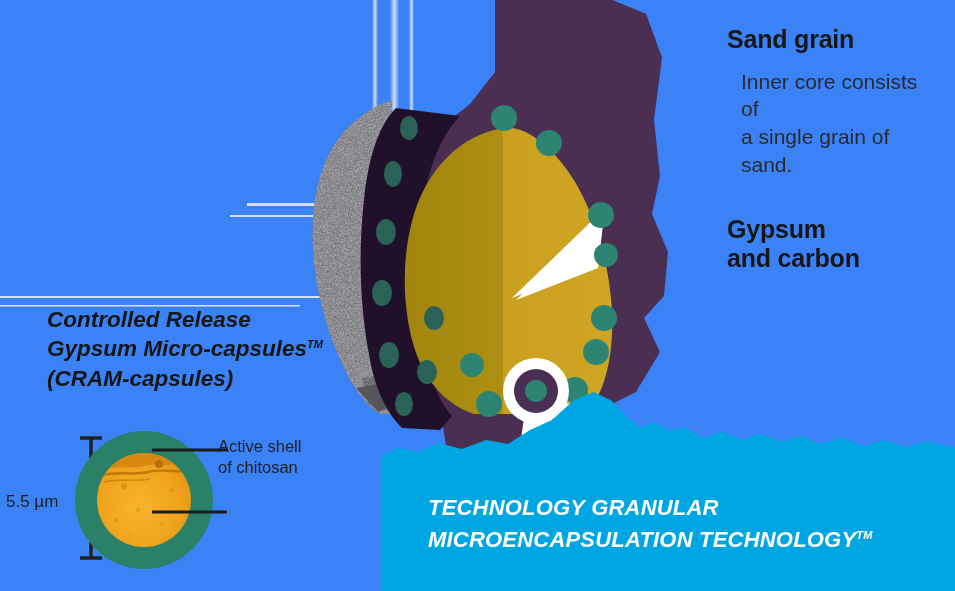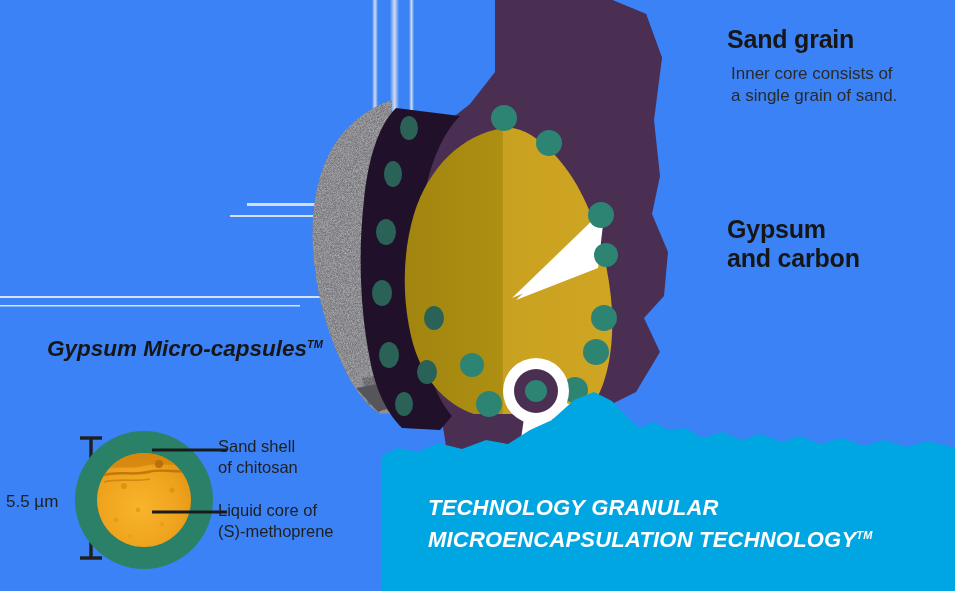--- a/index.html
+++ b/index.html
@@ -36,24 +36,24 @@
   .callout-title {
     font-size: 25px;
     font-weight: bold;
     line-height: 1.14;
     letter-spacing: -0.2px;
     color: #161616;
     margin: 0 0 9px 0;
     white-space: pre-line;
   }
   .callout-body {
-    font-size: 17px;
+    font-size: 21px;
     line-height: 1.32;
     color: #2a2a2a;
-    margin: 4px;
+    margin: 14px;
     white-space: pre-line;
   }
   #callout-sand { left: 727px; top: 25px; width: 215px; }
   #callout-gypsum { left: 727px; top: 215px; width: 205px; }
 
   
   #cram-heading {
     position: absolute;
     left: 47px;
     top: 305px;
@@ -250,21 +250,21 @@
     <h2 class="callout-title">Sand grain</h2>
     <p class="callout-body">Inner core consists of
 a single grain of sand.</p>
   </div>
 
   <div class="callout" id="callout-gypsum">
     <h2 class="callout-title">Gypsum
 and carbon</h2>
   </div>
 
-  <div id="cram-heading"><br><span>Gypsum Micro-capsules</span><span class="tm">TM</span><br></div>
+  <div id="cram-heading"><span>Controlled Release</span><br><span>Gypsum Micro-capsules</span><span class="tm">TM</span><br><span>(CRAM-capsules)</span></div>
 
   <svg id="capsule-diagram" viewBox="0 0 350 150">
     <defs>
       <radialGradient id="coreGrad" cx="45%" cy="58%" r="66%">
         <stop offset="0%" stop-color="#f8b42c"></stop>
         <stop offset="62%" stop-color="#f0a41e"></stop>
         <stop offset="100%" stop-color="#e29312"></stop>
       </radialGradient>
       <clipPath id="coreClip">
           <circle cx="132" cy="76" r="47"></circle>
@@ -293,20 +293,18 @@
       <circle cx="118" cy="112" r="1.8" fill="#e09a16" opacity="0.6"></circle>
     </g>
 
     <g stroke="#1a1a1a" stroke-width="3.2">
       <line x1="140" y1="26" x2="215" y2="26"></line>
       <line x1="140" y1="88" x2="215" y2="88"></line>
     </g>
   </svg>
 
   <div id="scale-label">5.5 µm</div>
-  <div class="capsule-label" id="label-outer-shell">Sand shell
+  <div class="capsule-label" id="label-outer-shell">Active shell
 of chitosan</div>
-  <div class="capsule-label" id="label-liquid-core">Liquid core of
-(S)-methoprene</div>
 
   <div id="banner-text"><span>TECHNOLOGY GRANULAR</span><br><span>MICROENCAPSULATION TECHNOLOGY</span><span class="tm">TM</span></div>
 
 </div>
 
 </body></html>

